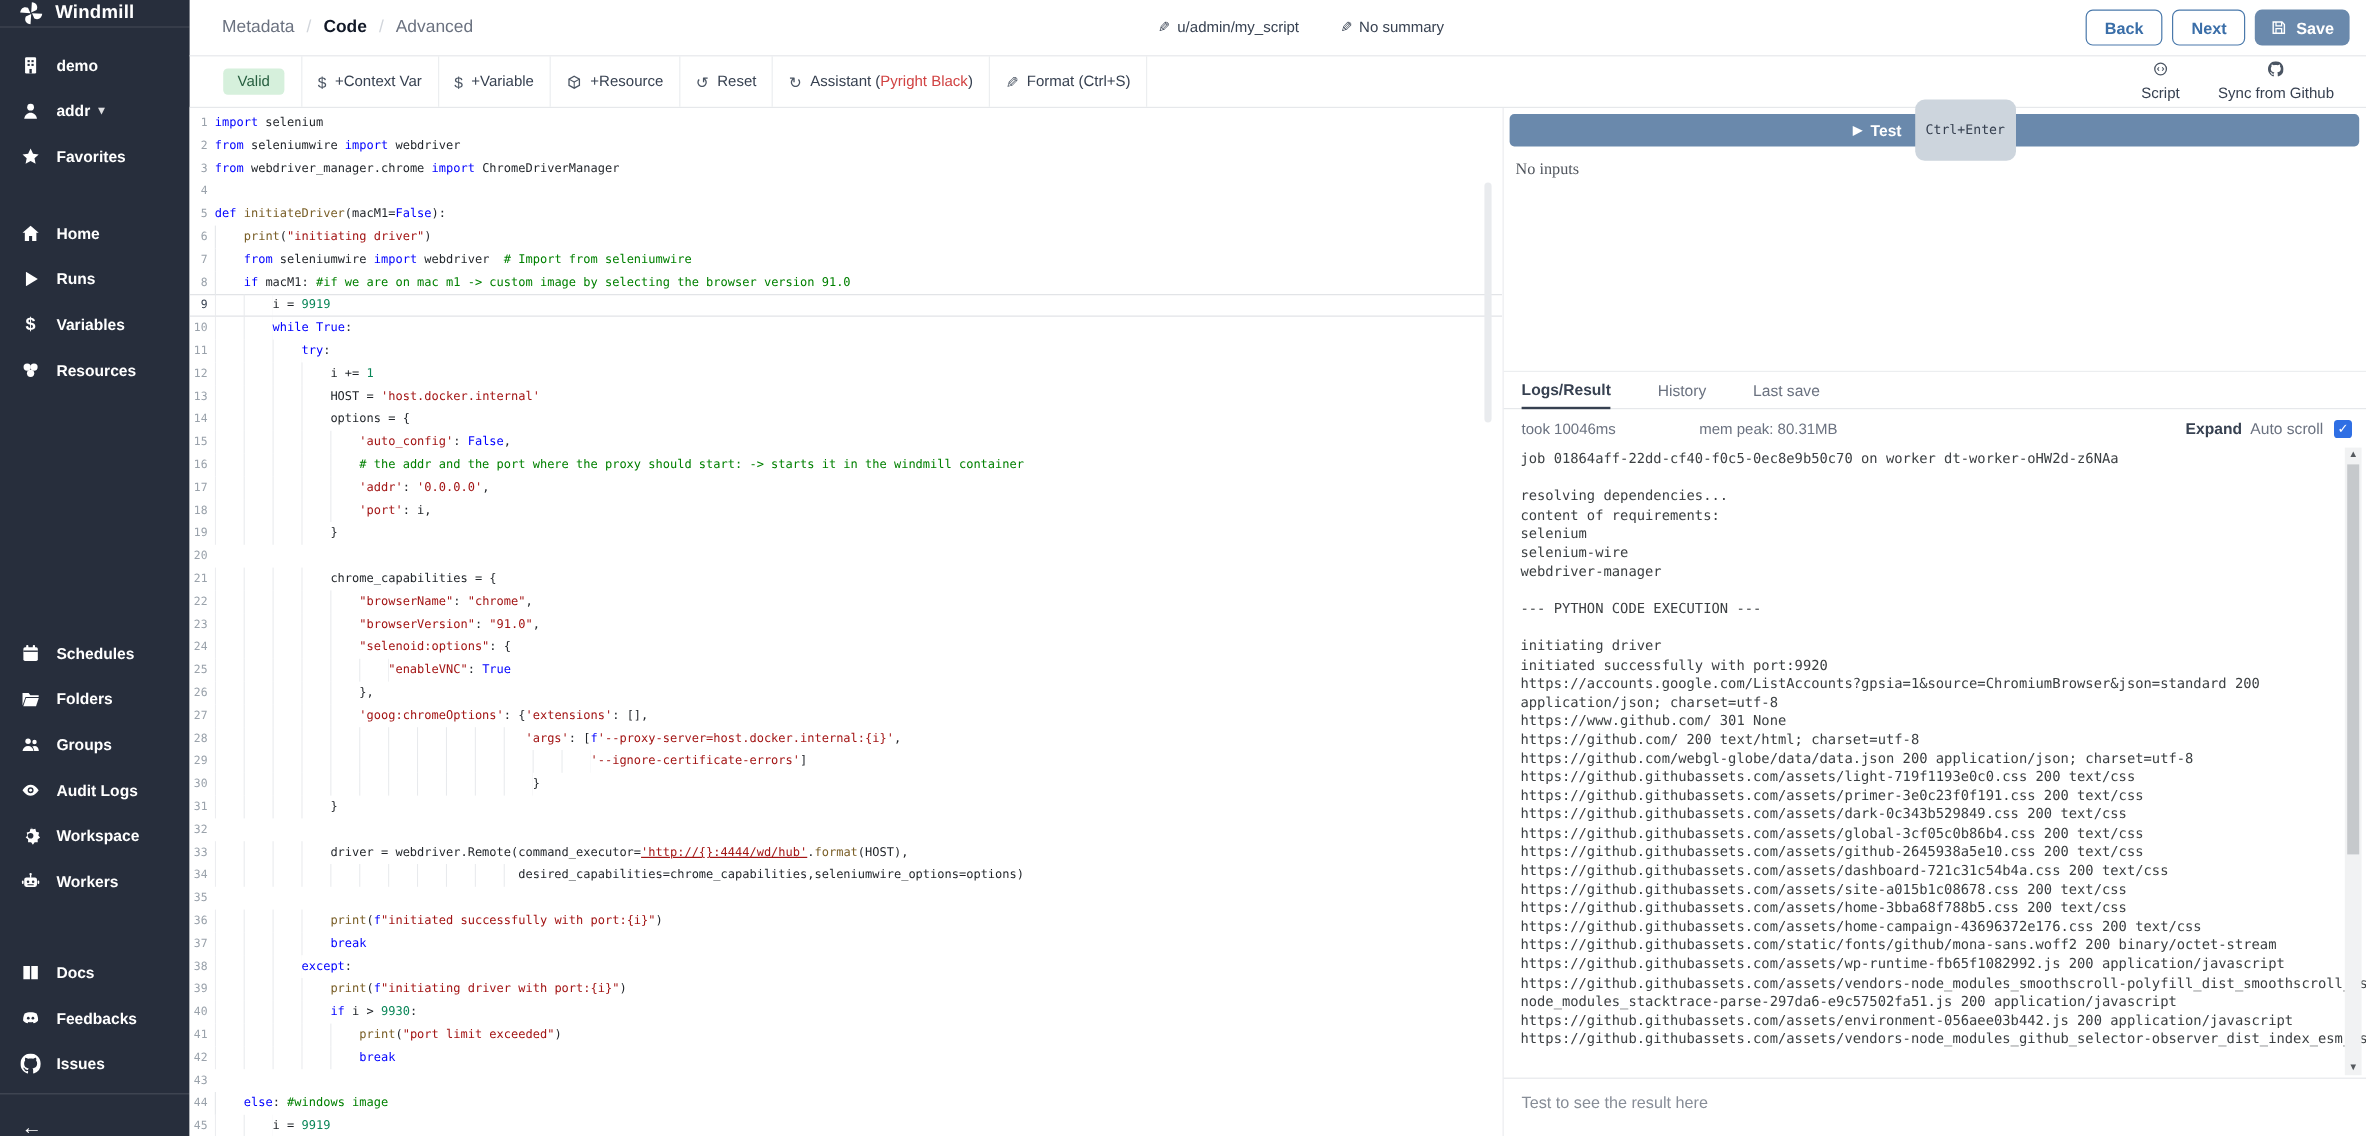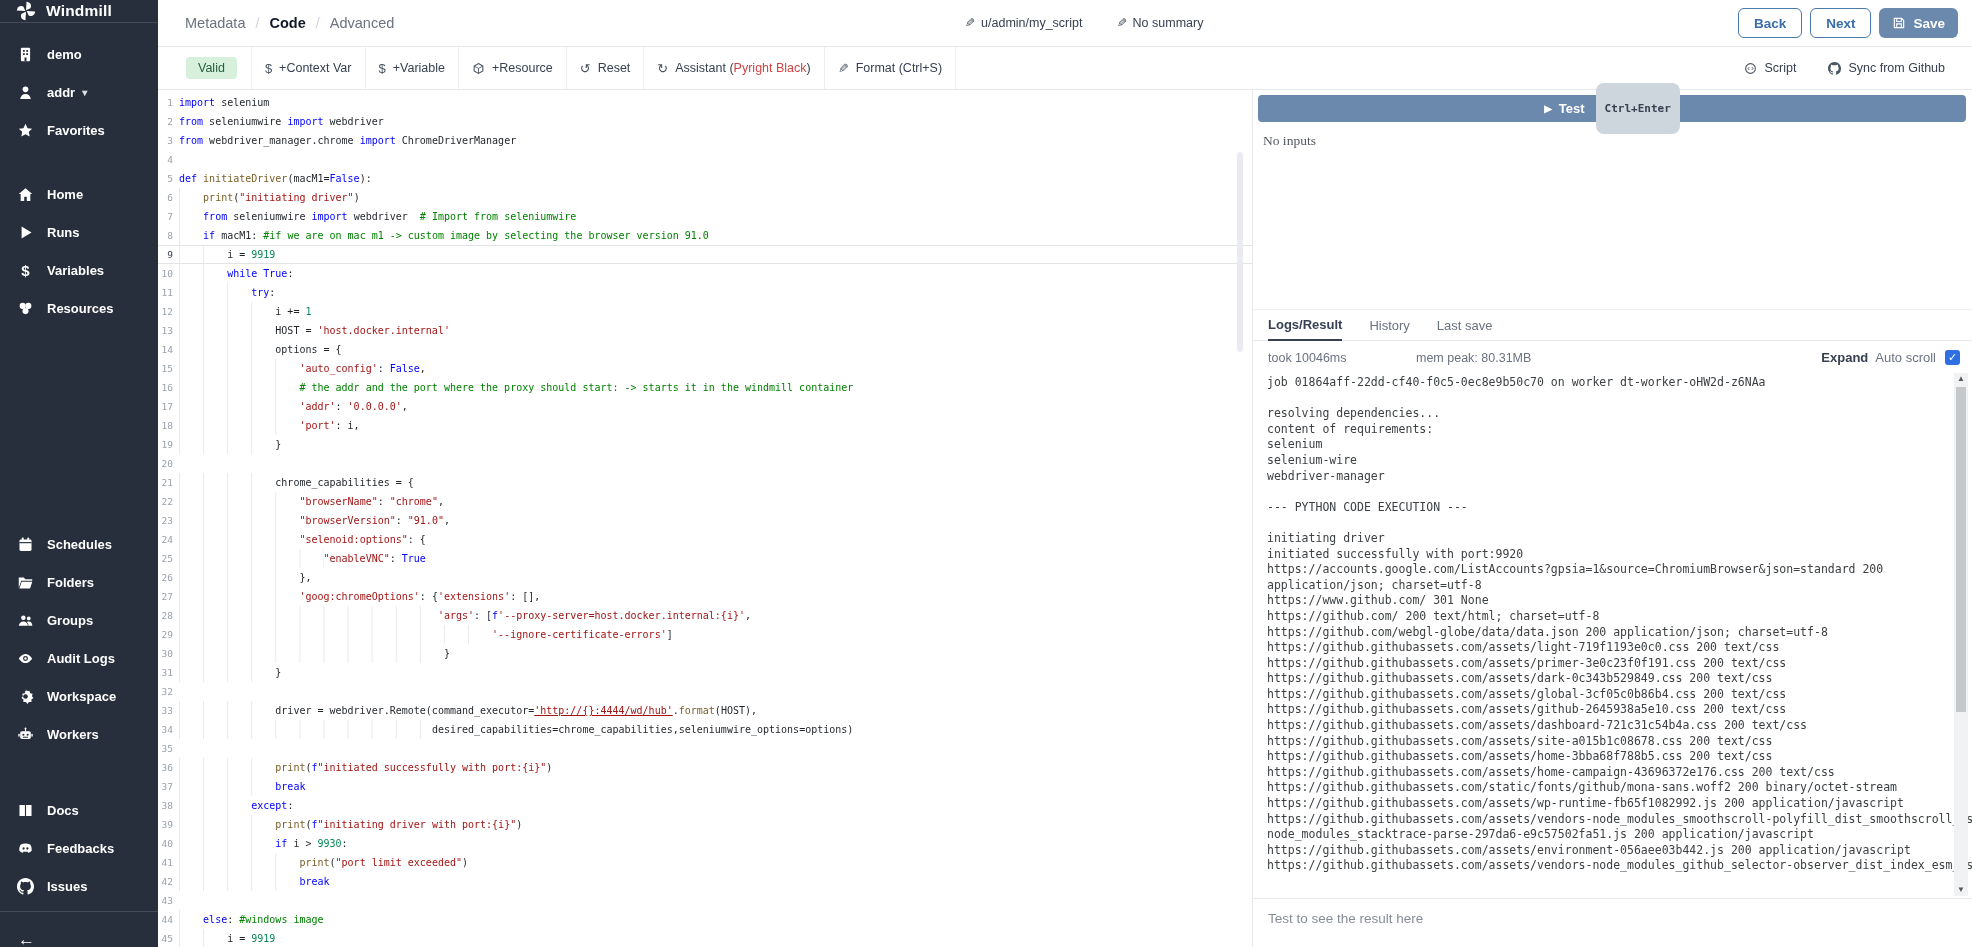--- a/index.html
+++ b/index.html
@@ -44,21 +44,21 @@
   .toolbar { height:43px; border-bottom:1px solid #e6e8eb; display:flex; align-items:center;
              font-size:12.5px; color:#374151; }
   .valid-wrap { padding:0 14px 0 28px; height:100%; display:flex; align-items:center; border-right:1px solid #eceef0; }
   .valid-badge { background:#d6f0dc; color:#265e3f; padding:4px 12px; border-radius:4px; font-size:12.5px; }
   .tb-item { display:flex; align-items:center; gap:7px; padding:0 13px; height:100%;
              border-right:1px solid #eceef0; cursor:pointer; white-space:nowrap; }
   .tb-ic { font-size:13px; color:#4b5563; line-height:1; }
   .tb-ic svg { width:13px; height:13px; display:block; }
   .warn-red { color:#d14343; }
   .tb-right { margin-left:auto; display:flex; gap:6px; margin-right:14px; }
-  .tb-right .tb-item { border-right:none; }
+  .tb-right .tb-item { border-right:none;flex-direction:column; }
 
   .content { flex:1; display:flex; min-height:0; }
 
   
   .editor { flex:1; position:relative; overflow:hidden; padding-top:3px; background:#fff; }
   .cline { display:flex; height:19px; line-height:19px; font-family:"DejaVu Sans Mono", monospace;
            font-size:10px; cursor:text; }
   .ln { flex:0 0 21px; text-align:right; padding-right:6px; color:#9aa2ab; font-size:9.5px; }
   .lbody { flex:1; white-space:pre; }
   .ind { white-space:pre; display:inline-block;
@@ -73,25 +73,25 @@
   .vdiv { width:1px; background:#e6e8eb; }
 
   
   .rpanel { width:719px; flex:0 0 719px; display:flex; flex-direction:column; min-height:0; }
   .top-pane { height:220px; border-bottom:1px solid #eceef0; display:flex; flex-direction:column; }
   .test-row { padding:5px 6px 0 5px; }
   .test-btn { height:27px; background:#6a89ac; border-radius:4px; color:#fff; display:flex; align-items:center;
               justify-content:center; gap:11px; font-size:13px; font-weight:600; cursor:pointer; }
   .play-glyph { font-size:10px; margin-right:-4px; }
   .kbd { background:#cdd5dd; color:#374151; font-family:"DejaVu Sans Mono", monospace; font-size:11px;
-         border-radius:8px; padding:19px 9px; font-weight:bold; }
+         border-radius:8px; padding:19px 9px; font-weight:normal; }
   .no-inputs { padding:11px 10px; font-size:13.5px; color:#51565e;font-family:Liberation Serif, serif; }
 
   .bottom-pane { flex:1; display:flex; flex-direction:column; min-height:0; }
-  .rtabs { display:flex; gap:27px; padding:0 15px; border-bottom:1px solid #e6e8eb; font-size:13px;
+  .rtabs { display:flex; gap:39px; padding:0 15px; border-bottom:1px solid #e6e8eb; font-size:13px;
            color:#6b7280; height:31px; align-items:flex-end; }
   .rtab { padding-bottom:7px; cursor:pointer; }
   .rtab.active { color:#374151; font-weight:bold; border-bottom:2px solid #374151; margin-bottom:-1px; }
   .stats { display:flex; align-items:center; font-size:12.5px; color:#6b7280; padding:9px 12px 3px 15px; }
   .stat-took { width:148px; }
   .expand { margin-left:auto; font-weight:bold; color:#374151; font-size:13px; margin-right:7px; }
   .autoscroll { color:#6b7280; font-size:13px; display:flex; align-items:center; gap:8px; }
   .checkbox { width:15px; height:15px; background:#2f6fe4; border-radius:3px; color:#fff; font-size:11px;
               display:flex; align-items:center; justify-content:center; cursor:pointer; margin-left:1px; }
   .log-wrap { flex:1; position:relative; min-height:0; overflow:hidden; padding:7px 30px 0 14px; }

